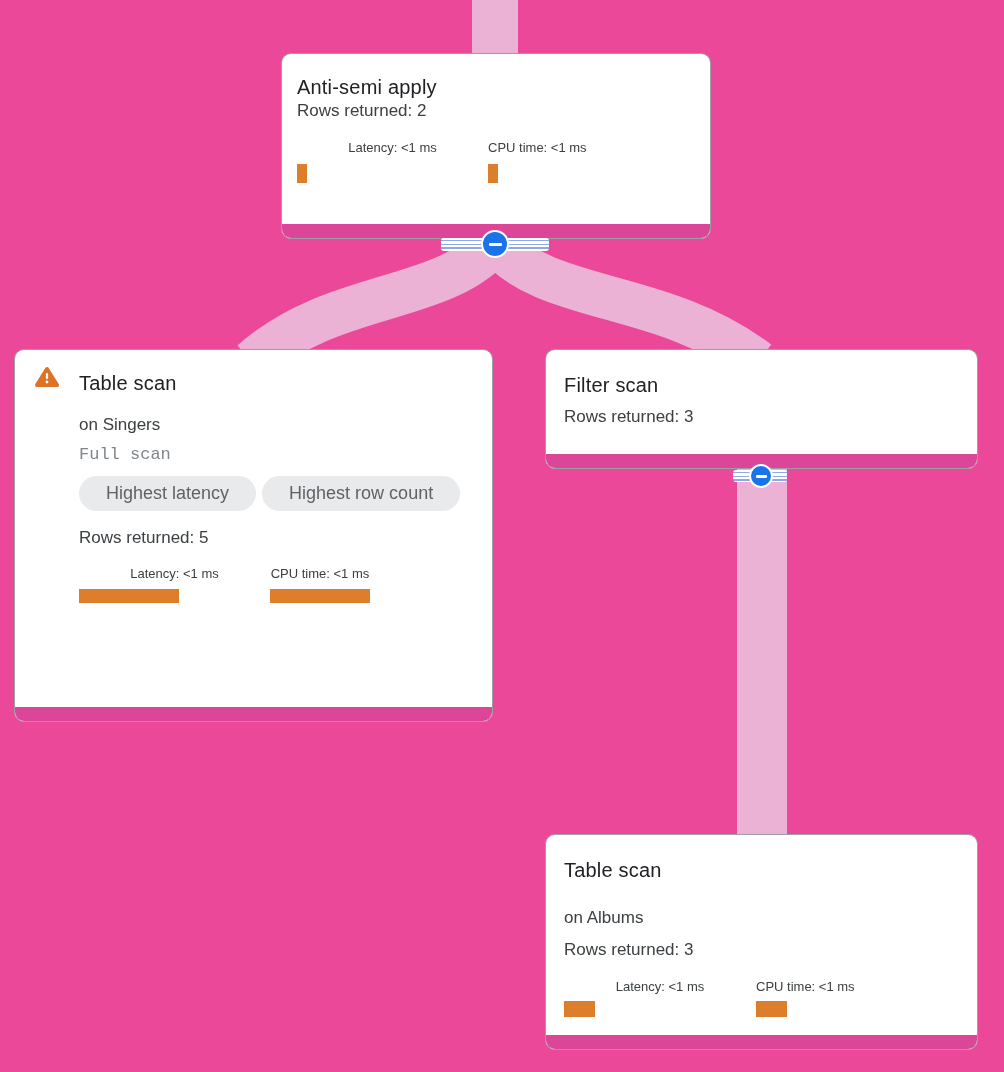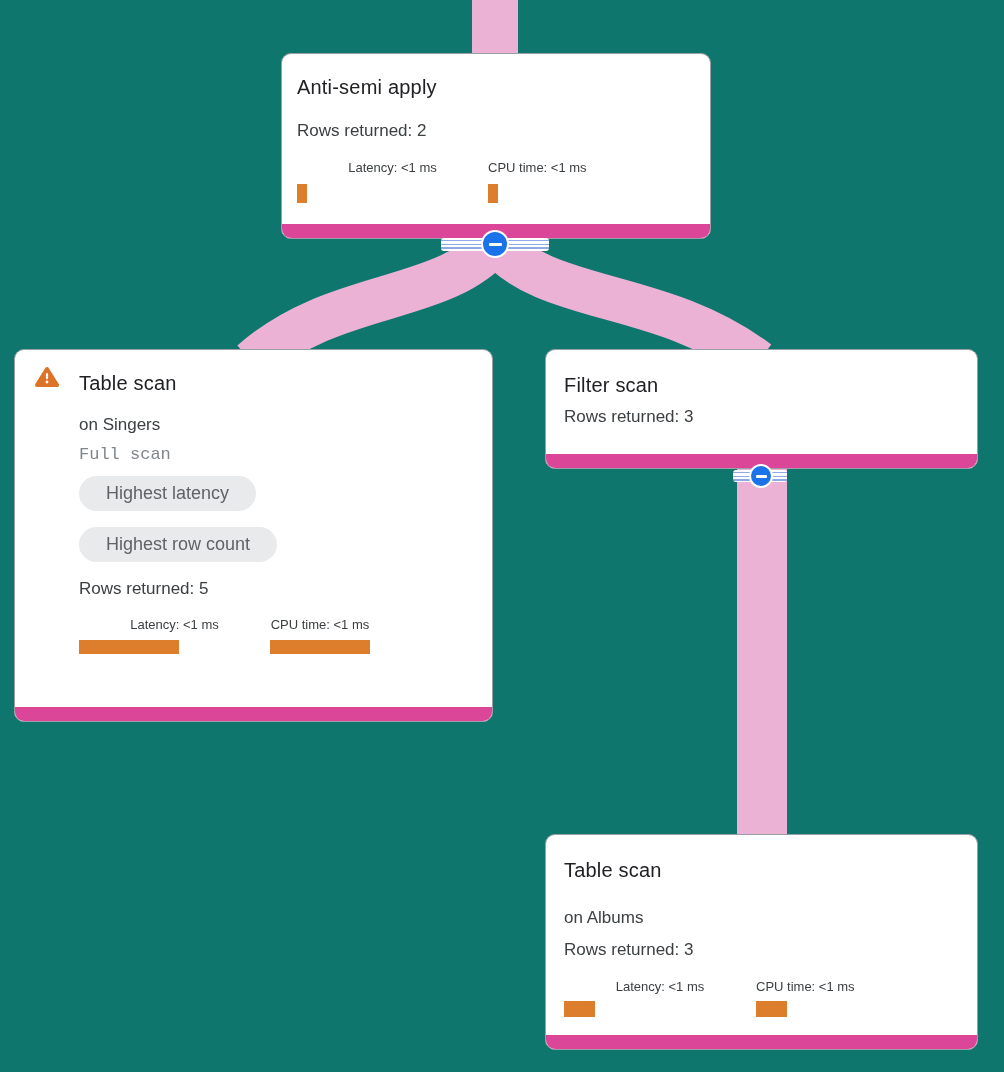--- a/index.html
+++ b/index.html
@@ -5,21 +5,21 @@
   html, body { margin: 0; padding: 0; }
   body {
     background: #f0f2f4;
     font-family: "Liberation Sans", sans-serif;
     -webkit-font-smoothing: antialiased;
   }
   .canvas {
     position: relative;
     width: 1004px;
     height: 1072px;
-    background: #0f766e;
+    background: #ec4899;
     overflow: hidden;
   }
   
   .edges { position: absolute; left: 0; top: 0; z-index: 0; }
   .edge  { fill: none; stroke: #ecb2d5; }
   .edge-band { fill: #ecb2d5; }
   
   .node {
     position: absolute;
     background: #ffffff;
@@ -44,23 +44,23 @@
   }
   .node-line {
     font-size: 17px;
     color: #3c4043;
     line-height: 22px;
   }
   .muted { color: #80868b; font-family: Liberation Mono, monospace; }
   
   .chip-stack {
     display: flex;
-    flex-direction: column;
+    flex-direction: row;
     align-items: flex-start;
-    gap: 16px;
+    gap: 6px;
     margin-top: 10px;
   }
   .chip {
     display: inline-flex;
     align-items: center;
     height: 35px;
     padding: 0 27px;
     border-radius: 17.5px;
     background: #e9eaec;
     color: #5f6368;
@@ -111,21 +111,21 @@
 
   <svg class="edges" width="1004" height="1072" viewBox="0 0 1004 1072" aria-hidden="true">
     <rect class="edge-band" x="472" y="0" width="46" height="56"></rect>
     <path class="edge" d="M497,240 C445,305 335,288 252,362" stroke-width="44"></path>
     <path class="edge" d="M493,240 C545,305 660,288 758,362" stroke-width="44"></path>
     <rect class="edge-band" x="737" y="468" width="50" height="370"></rect>
   </svg>
 
   <div class="node" style="left:281px; top:53px; width:430px; height:186px; padding:20px 16px 0 15px;">
     <div class="node-title">Anti-semi apply</div>
-    <div class="node-line" style="margin-top:20px;">Rows returned: 2</div>
+    <div class="node-line" style="margin-top:0;">Rows returned: 2</div>
     <div class="metrics" style="margin-top:15px;">
       <div class="metric" style="width:191px;">
         <div class="metric-label">Latency: &lt;1 ms</div>
         <div class="metric-bar" style="width:10px;height:19px;margin-top:5px;"></div>
       </div>
       <div class="metric">
         <div class="metric-label">CPU time: &lt;1 ms</div>
         <div class="metric-bar" style="width:10px;height:19px;margin-top:5px;"></div>
       </div>
     </div>

